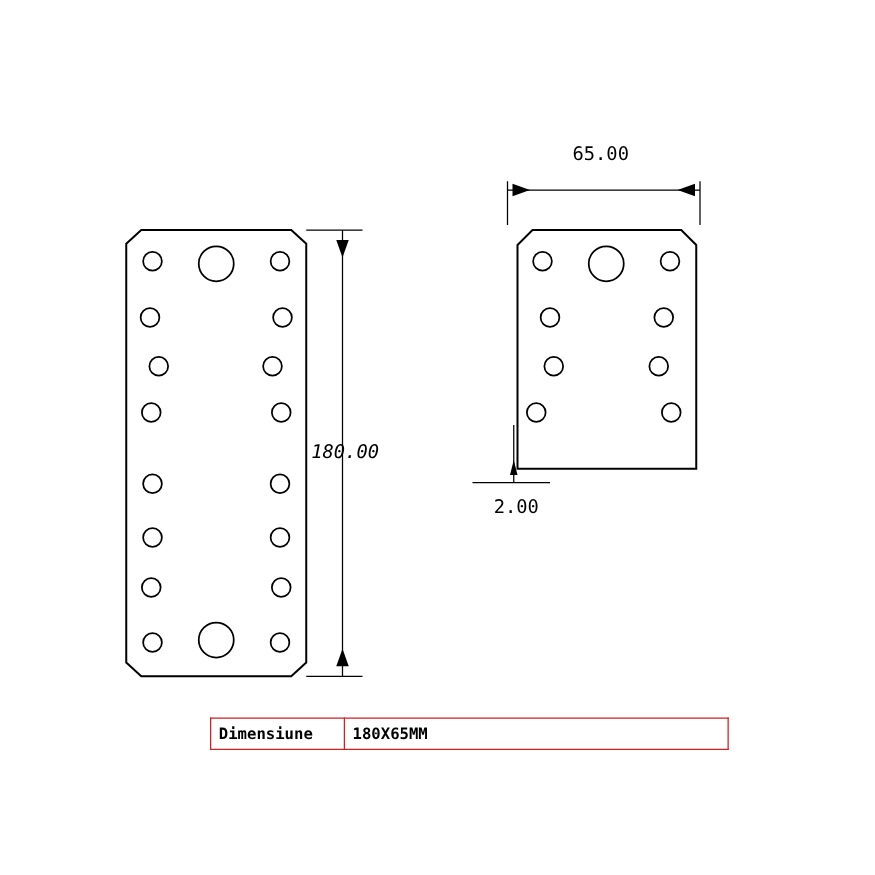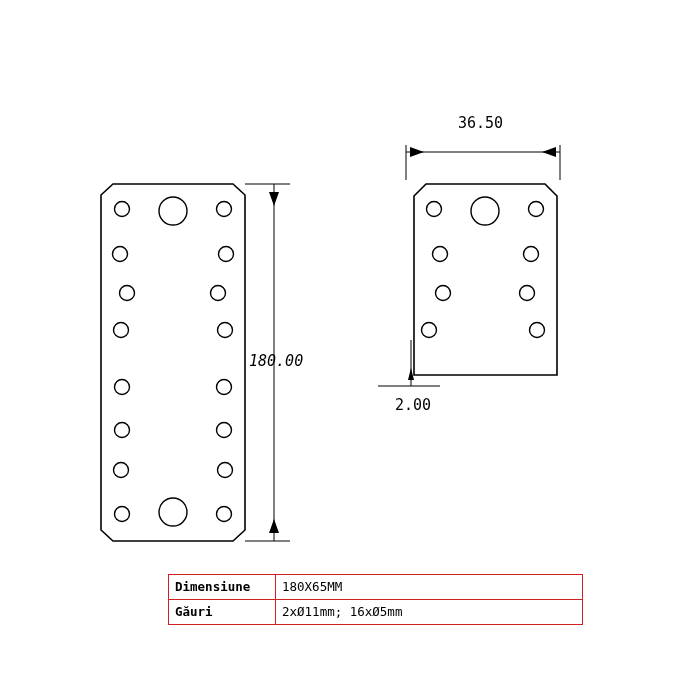--- a/index.html
+++ b/index.html
@@ -63,21 +63,21 @@
     line-height: 1;
   }
   #spec-table td.key {
     width: 100px;
     font-weight: bold;
   }
   #spec-table td.val {
     width: 300px;
   }
   #spec-table tr:first-child td.val {
-    font-weight: normal;
+    font-weight: bold;
   }
 </style>
 </head>
 <body>
 
 <svg id="canvas" viewBox="0 0 700 700">
   <g fill="none" stroke="#000000" stroke-width="1.4">
 
     <path d="M 101,195 L 113,184 L 233,184 L 245,195
              L 245,530 L 233,541 L 113,541 L 101,530 Z" fill="none" stroke="#000000" stroke-width="1.6"></path>
@@ -141,27 +141,23 @@
   </g>
 
   <g stroke="#000000" stroke-width="1">
     <line x1="411" y1="340" x2="411" y2="386"></line>
     <line x1="378" y1="386" x2="440" y2="386"></line>
     <polygon points="411,368 408,380 414,380" fill="#000000" stroke="none"></polygon>
   </g>
 </svg>
 
 <div class="dim-label" id="lbl-height">180.00</div>
-<div class="dim-label" id="lbl-width">36.50</div>
+<div class="dim-label" id="lbl-width">65.00</div>
 <div class="dim-label" id="lbl-thick">2.00</div>
 
 <table id="spec-table">
   <tbody>
     <tr>
       <td class="key">Dimensiune</td>
       <td class="val">180X65MM</td>
     </tr>
-    <tr>
-      <td class="key">Găuri</td>
-      <td class="val">2xØ11mm; 16xØ5mm</td>
-    </tr>
   </tbody>
 </table>
 
 </body></html>

